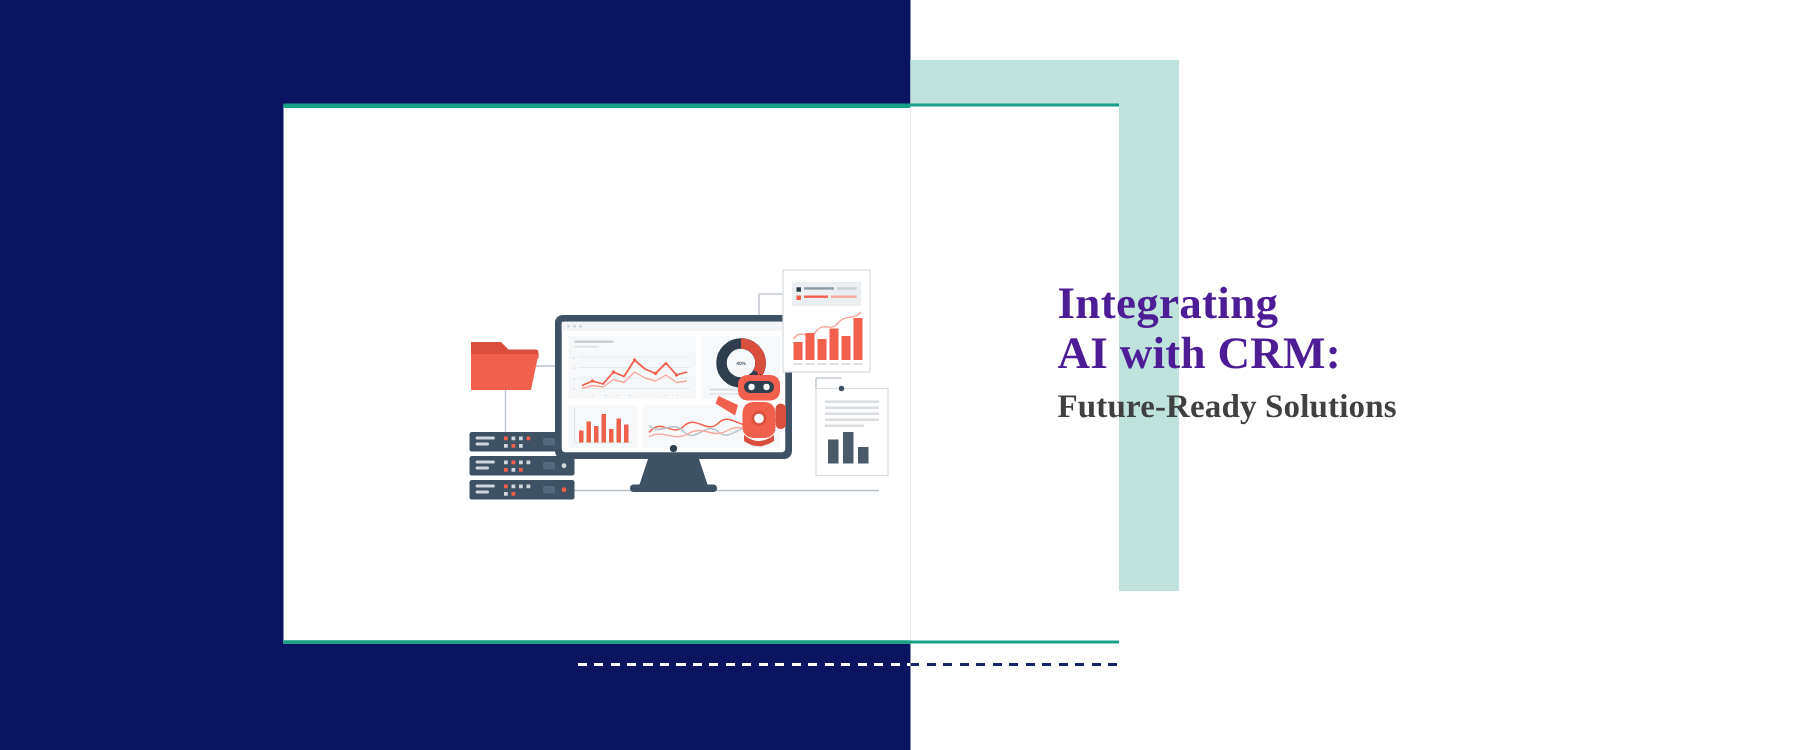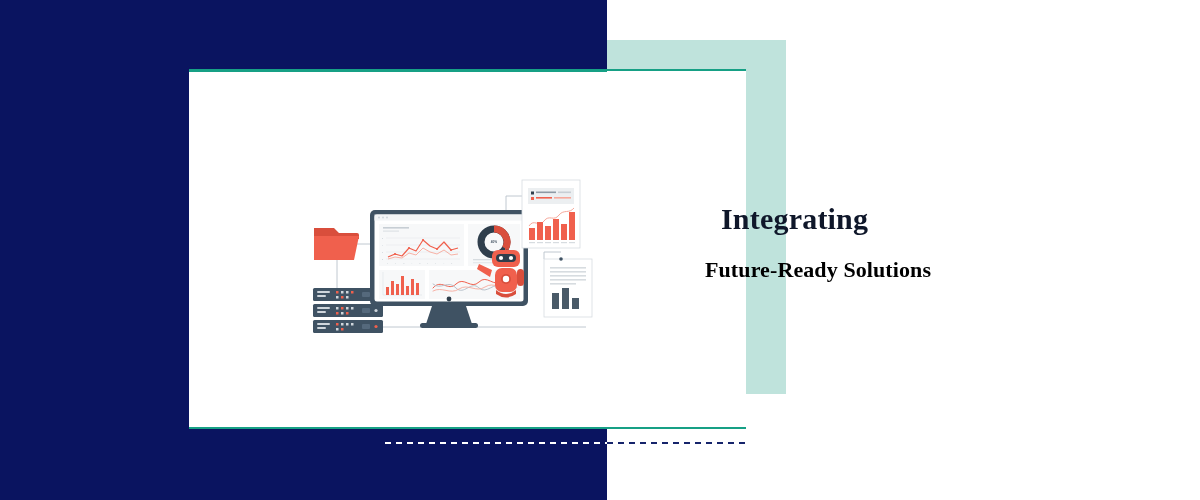--- a/index.html
+++ b/index.html
@@ -52,27 +52,27 @@
   .dashed-line.navy-part{
     left:607px;width:138px;
     background-image:repeating-linear-gradient(to right,#16246b 0 6px,transparent 6px 11px);
   }
 
   
   .headline{
     position:absolute;left:705px;top:186px;width:470px;
   }
   .h-teal{
-    color:#0f172a;
+    color:#4c1d95;
     font-size:30px;font-weight:bold;line-height:33px;
     letter-spacing:.2px;
-    margin:16px;
+    margin:0;
   }
   .h-navy{
-    color:#000000;
+    color:#404040;
     font-size:22px;font-weight:bold;line-height:26px;
     letter-spacing:.1px;
     margin:0;padding-top:6px;
   }
 
   
   .illo{position:absolute;left:296px;top:160px;width:300px;height:190px;}
   .illo svg{display:block;}
 </style>
 </head>
@@ -306,16 +306,17 @@
         <circle cx="210" cy="119" r="3.2" fill="#ffffff"></circle>
         <path d="M196 110 L183 104 L181 109 L194 117 Z" fill="#f0604d"></path>
         <rect x="221" y="109" width="7" height="17" rx="3.5" fill="#d94e3c"></rect>
         <path d="M200 130 q10 8 20 0 l0 4 q-10 7 -20 0 z" fill="#d94e3c"></path>
       </g>
     </svg>
   </div>
 
   <div class="headline">
     <p class="h-teal">Integrating</p>
+    <p class="h-teal">AI with CRM:</p>
     <p class="h-navy">Future-Ready Solutions</p>
   </div>
 
 </div>
 
 </body></html>

